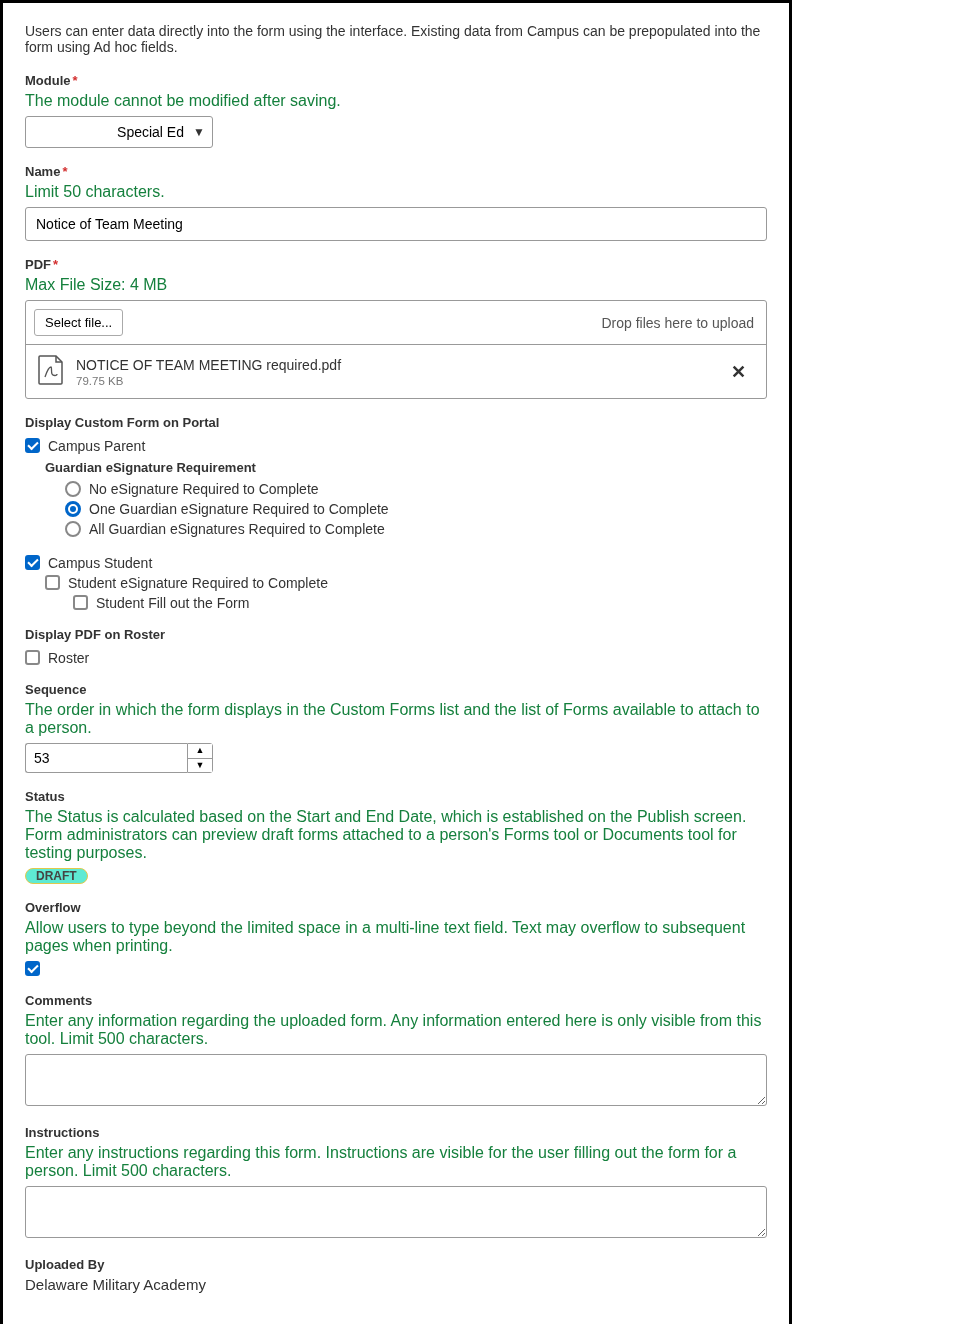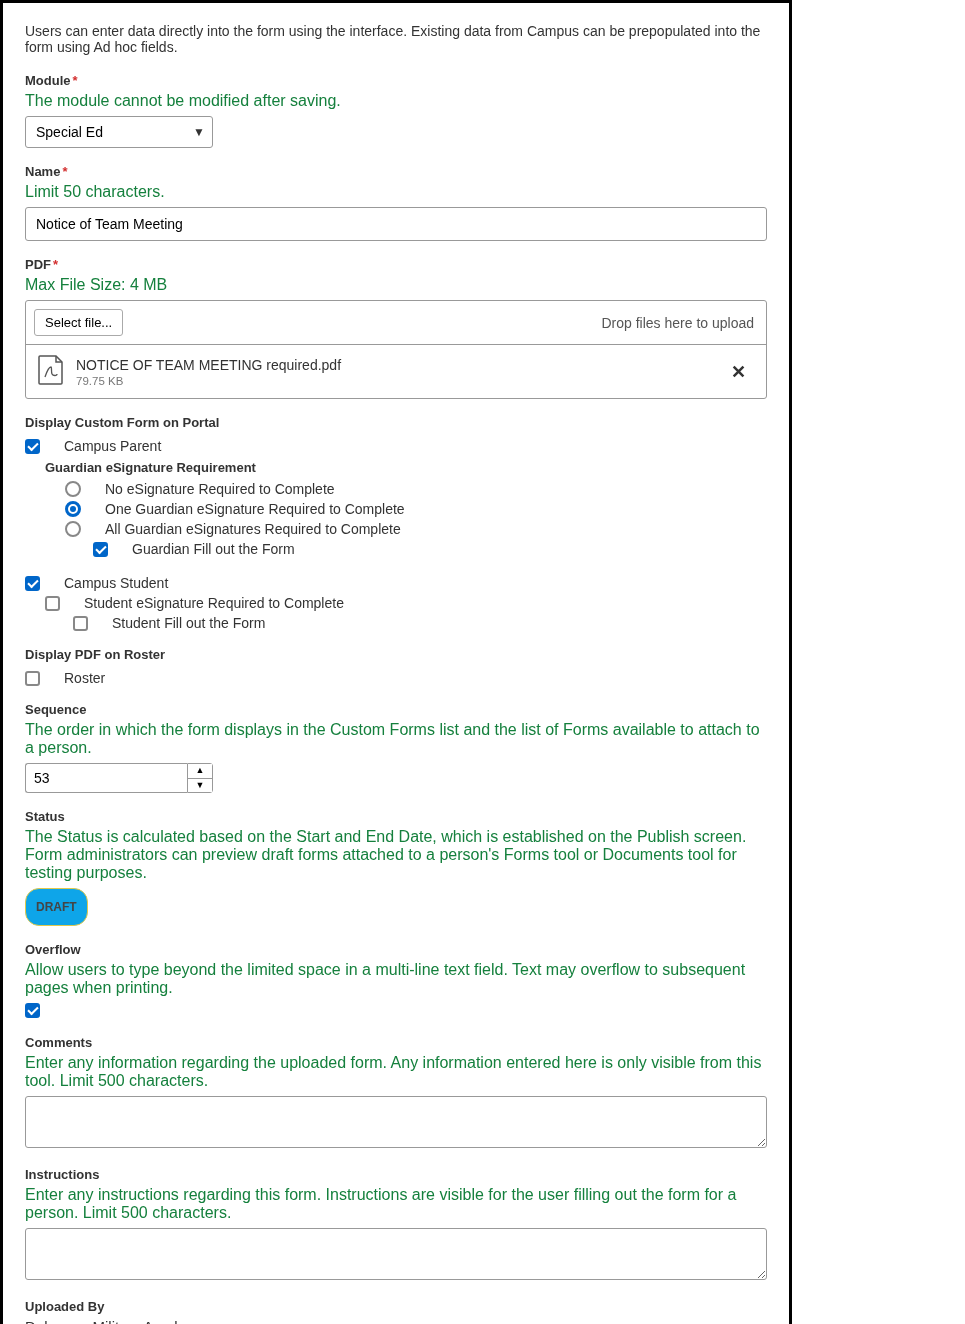--- a/index.html
+++ b/index.html
@@ -44,21 +44,21 @@
     width: 188px;
   }
   .select-box {
     width: 100%;
     height: 32px;
     border: 1px solid #999;
     border-radius: 3px;
     padding: 0 28px 0 10px;
     background: #fff;
     font-size: 14px;
-    text-align: left;
+    text-align: right;
     cursor: pointer;
   }
   .select-caret {
     position: absolute;
     right: 8px;
     top: 50%;
     transform: translateY(-50%);
     pointer-events: none;
     font-size: 12px;
     color: #333;
@@ -113,22 +113,22 @@
     border: none;
   }
   .section-label {
     font-weight: bold;
     font-size: 13px;
     margin-bottom: 8px;
     display: block;
   }
   .check-row {
     display: flex;
-    align-items: flex-end;
-    gap: 24px;
+    align-items: flex-start;
+    gap: 8px;
     margin-bottom: 4px;
   }
   .checkbox {
     width: 15px; height: 15px;
     border: 2px solid #888;
     border-radius: 3px;
     display: inline-flex;
     align-items: center;
     justify-content: center;
     cursor: pointer;
@@ -199,23 +199,23 @@
     padding: 0;
     display:flex; align-items:center; justify-content:center;
   }
   .spinner-btn:first-child { border-bottom: 1px solid #999; }
   .badge-draft {
     display: inline-block;
     border: 1.5px solid #e0c94c;
     color: #444;
     font-weight: bold;
     font-size: 12px;
-    padding: 11px 10px;
+    padding: 0 10px;
     border-radius: 14px;
-    background: #0ea5e9;
+    background: #5eead4;
   }
   .textarea {
     width: 100%;
     height: 52px;
     border: 1px solid #999;
     border-radius: 3px;
     padding: 6px 8px;
     font-size: 14px;
     font-family: inherit;
     resize: both;
@@ -297,24 +297,20 @@
             <span class="check-label">No eSignature Required to Complete</span>
           </div>
           <div class="check-row">
             <span class="radio checked"></span>
             <span class="check-label">One Guardian eSignature Required to Complete</span>
           </div>
           <div class="check-row">
             <span class="radio"></span>
             <span class="check-label">All Guardian eSignatures Required to Complete</span>
           </div>
-          <div class="check-row" style="padding-left:28px;">
-            <span class="checkbox checked"></span>
-            <span class="check-label">Guardian Fill out the Form</span>
-          </div>
         </div>
       </div>
 
       <div style="height:14px;"></div>
 
       <div class="check-row">
         <span class="checkbox checked"></span>
         <span class="check-label">Campus Student</span>
       </div>
       <div class="indent-1">

